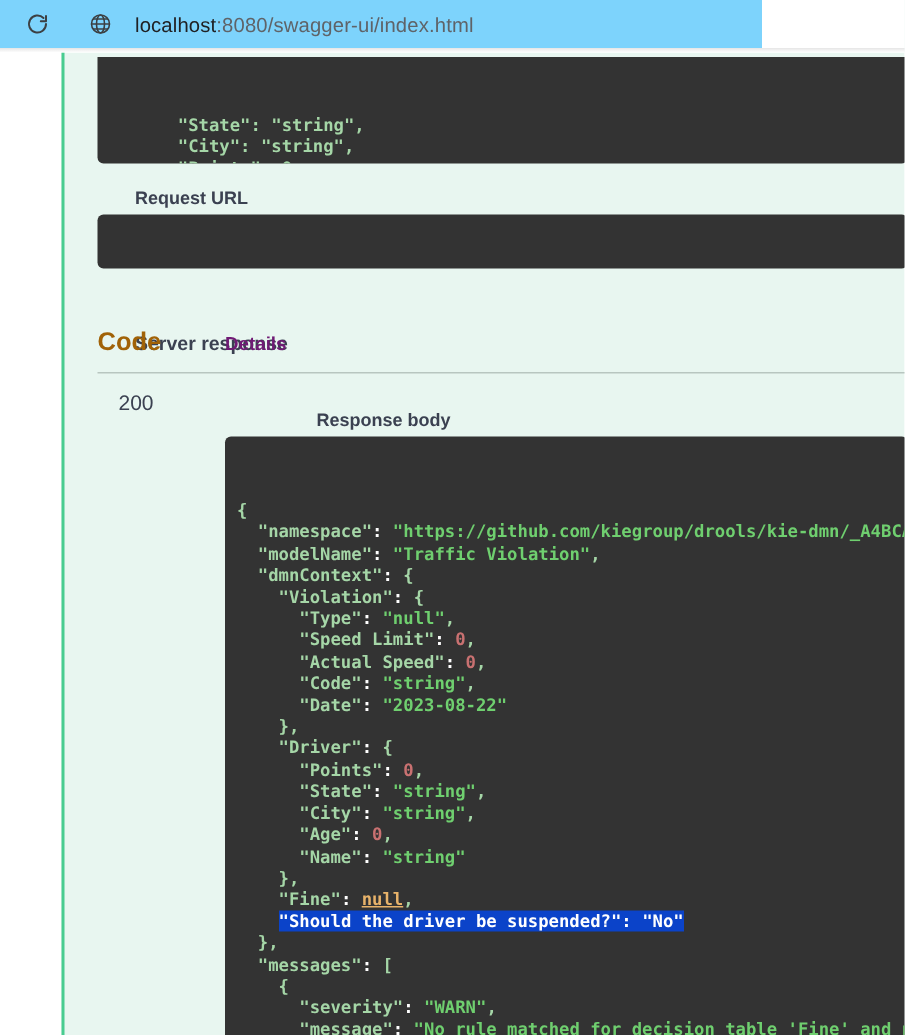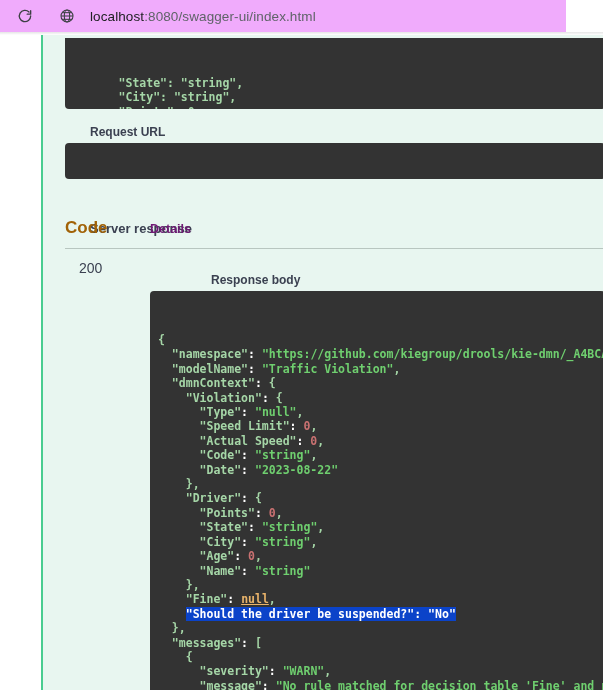--- a/index.html
+++ b/index.html
@@ -12,23 +12,23 @@
     height: 690px;
     overflow: hidden;
     font-family: "Liberation Sans", sans-serif;
     -webkit-font-smoothing: antialiased;
   }
 
   
   .browser-bar {
     position: absolute;
     left: 0; top: 0;
-    width: 566px;
+    width: 508px;
     height: 32px;
-    background: #f0abfc;
+    background: #7dd3fc;
     display: flex;
     align-items: center;
     box-sizing: border-box;
   }
   .chrome-icon {
     width: 16px;
     height: 16px;
     color: #3c4043;
     flex: 0 0 auto;
     display: block;

